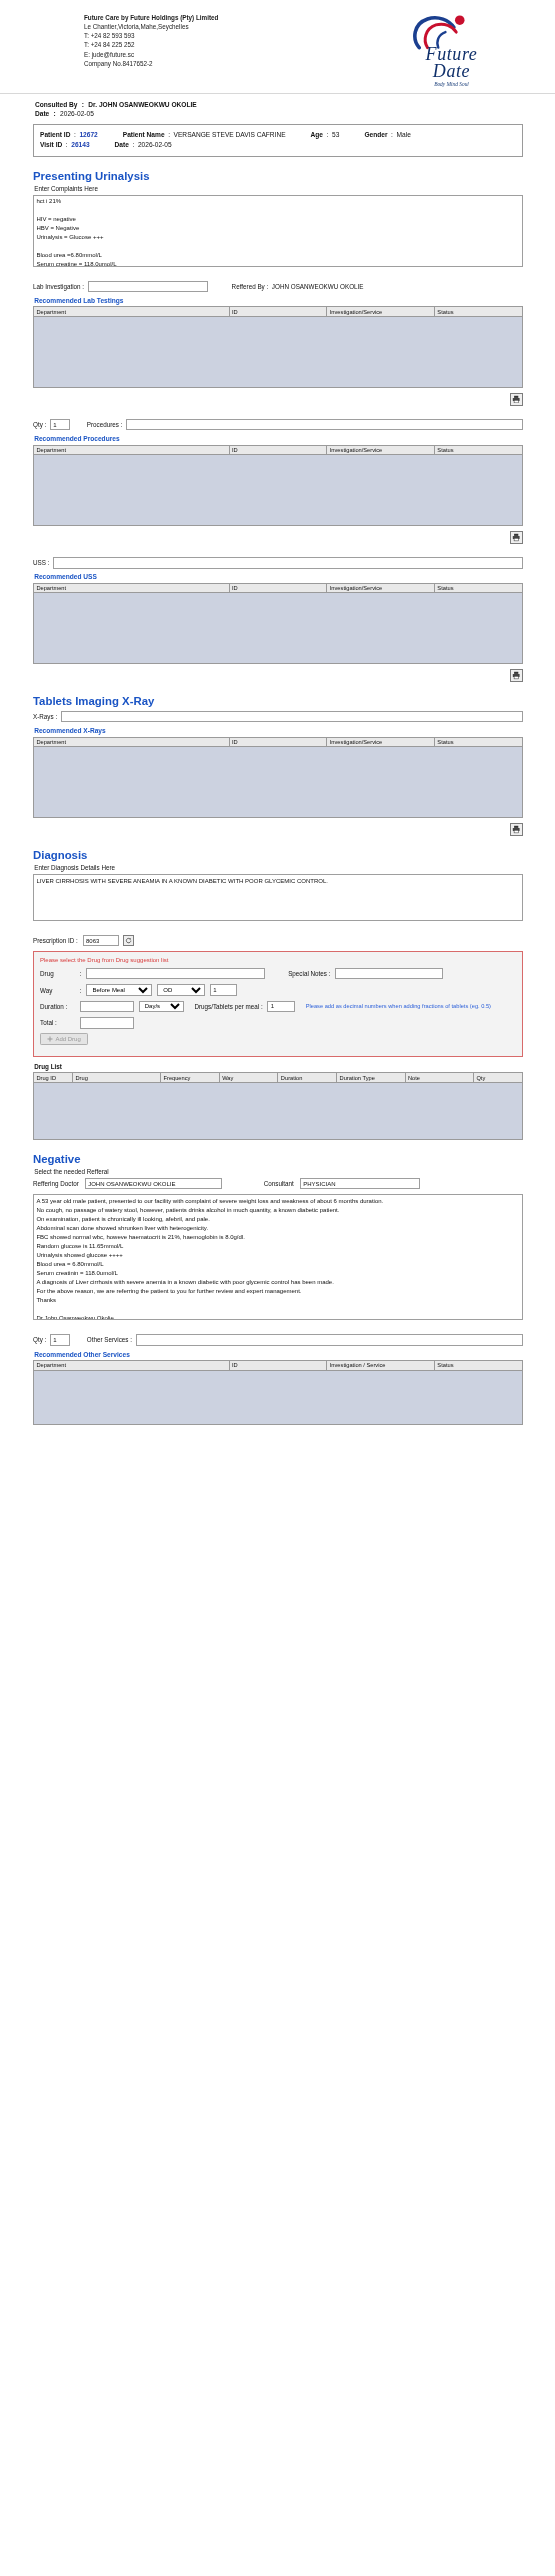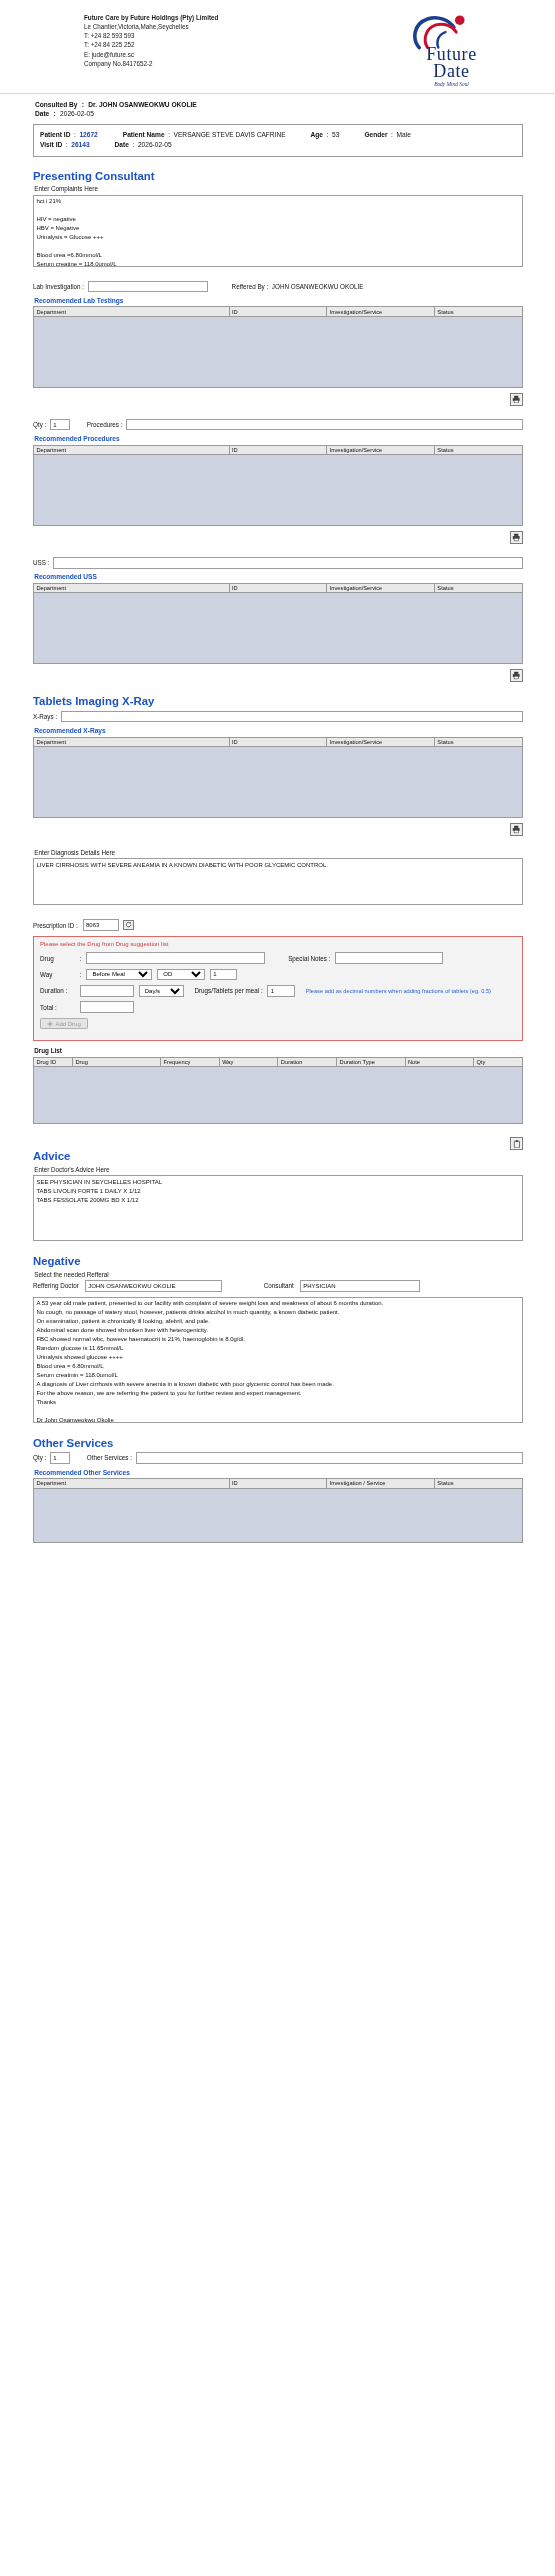--- a/index.html
+++ b/index.html
@@ -18,21 +18,21 @@
     display: flex;
     align-items: flex-start;
     justify-content: space-between;
     padding: 13px 36px 6px 84px;
     border-bottom: 0.6px solid #d8d8d8;
   }
   .company-block { font-size: 6.3px; line-height: 1.45; color:#1b1b1b; }
   .company-block .cname { font-weight: bold; }
   .logo-wrap { width: 137px; text-align:center; position: relative; }
   .logo-svg { display:block; margin: 0 auto; }
-  .logo-text { font-family: "Liberation Serif", serif; color:#10306b; line-height: 0.92; margin-top: -3.6px; }
+  .logo-text { font-family: "Liberation Serif", serif; color:#10306b; line-height: 0.92; margin-top: -3.6px; font-style: italic; }
   .logo-text .l1 { font-size: 18px; letter-spacing: 0.6px; }
   .logo-text .l2 { font-size: 18px; letter-spacing: 0.6px; }
   .logo-tag { font-family: "Liberation Serif", serif; font-style: italic; font-size: 5.4px; color:#1b3f7a; margin-top:1.2px; }
 
   
   .consult-bar { padding: 6px 36px 1.2px 35px; font-size: 6.6px; }
   .consult-line { margin: 1.8px 0; }
   .consult-line .lbl { font-weight: bold; display:inline-block; }
   .consult-line .colon { display:inline-block; width: 10.8px; text-align:center; font-weight:bold;}
   .consult-line .val { font-weight: bold; }
@@ -189,21 +189,21 @@
       <span class="k">Visit ID</span>
       <span class="sep">:</span>
       <span class="blue pad-r-lg">26143</span>
       <span class="k">Date</span>
       <span class="sep">:</span>
       <span>2026-02-05</span>
     </div>
   </div>
 
   <div class="section">
-    <h2 class="sec-title">Presenting Consultant</h2>
+    <h2 class="sec-title">Presenting Urinalysis</h2>
     <div class="sub-label">Enter Complaints Here</div>
     <textarea class="ta complaints-ta" style="">hct i 21%
 
 HIV = negative
 HBV = Negative
 Urinalysis = Glucose +++
 
 Blood urea =6.80mmol/L
 Serum creatine = 118.0umol/L
 
@@ -323,20 +323,21 @@
         <svg width="8.4" height="8.4" viewBox="0 0 16 16">
           <rect x="4" y="1.5" width="8" height="4" fill="#333"></rect>
           <rect x="1.5" y="5.5" width="13" height="6" rx="1" fill="#444"></rect>
           <rect x="4" y="10" width="8" height="5" fill="#fff" stroke="#333"></rect>
         </svg>
       </div>
     </div>
   </div>
 
   <div class="section">
+    <h2 class="sec-title">Diagnosis</h2>
     <div class="sub-label">Enter Diagnosis Details Here</div>
     <textarea class="ta diag-ta" style="">LIVER CIRRHOSIS WITH SEVERE ANEAMIA IN A KNOWN DIABETIC WITH POOR GLYCEMIC CONTROL.</textarea>
   </div>
 
   <div class="section">
     <div class="presc-row">
       <span class="lab">Prescription ID :</span>
       <input class="ti" style="width: 36px;" value="8063">
       <span class="icon-btn" style="width:10.8px;height:10.8px;">
         <svg width="7.2" height="7.2" viewBox="0 0 16 16">
@@ -406,35 +407,20 @@
           <th style="width:12%">Duration</th>
           <th style="width:14%">Duration Type</th>
           <th style="width:14%">Note</th>
           <th style="width:10%">Qty</th>
         </tr>
       </thead>
     </table>
     <div class="grid-body" style="height:57px;"></div>
   </div>
 
-  <div class="section">
-    <div class="tool-row" style="margin-top:0;">
-      <div class="icon-btn">
-        <svg width="7.8" height="8.4" viewBox="0 0 14 16">
-          <rect x="2" y="2" width="10" height="13" rx="1" fill="none" stroke="#333" stroke-width="1.3"></rect>
-          <rect x="5" y="0.6" width="4" height="3" fill="#333"></rect>
-        </svg>
-      </div>
-    </div>
-    <h2 class="sec-title">Advice</h2>
-    <div class="sub-label">Enter Doctor's Advice Here</div>
-    <textarea class="ta advice-ta" style="">SEE PHYSICIAN IN SEYCHELLES HOSPITAL
-TABS LIVOLIN FORTE 1 DAILY X 1/12
-TABS FESSOLATE 200MG BD X 1/12</textarea>
-  </div>
 
   <div class="section">
     <h2 class="sec-title">Negative</h2>
     <div class="sub-label">Select the needed Refferal</div>
     <div class="ref-row">
       <span>Reffering Doctor</span>
       <input class="ti" style="width: 137px;" value="JOHN OSANWEOKWU OKOLIE">
       <span style="margin-left:36px;">Consultant</span>
       <input class="ti" style="width: 120px;" value="PHYSICIAN">
     </div>
@@ -449,21 +435,20 @@
 Serum creatinin = 118.0umol/L
 A diagnosis of Liver cirrhosis with severe anemia in a known diabetic with poor glycemic control has been made.
 For the above reason, we are referring the patient to you for further review and expert management.
 Thanks
 
 Dr John Osanweokwu Okolie
 Medical Officer</textarea>
   </div>
 
   <div class="section">
-    <h2 class="sec-title">Other Services</h2>
     <div class="row" style="margin-bottom:2.4px;">
       <span class="lab">Qty :</span>
       <input class="ti" style="width: 20.3px;" value="1">
       <span class="lab" style="margin-left:13px;">Other Services  :</span>
       <input class="ti" style="flex: 1 1 0%;" value="">
     </div>
     <div class="sub-label-blue">Recommended Other Services</div>
     <table class="grid">
       <thead>
         <tr>

